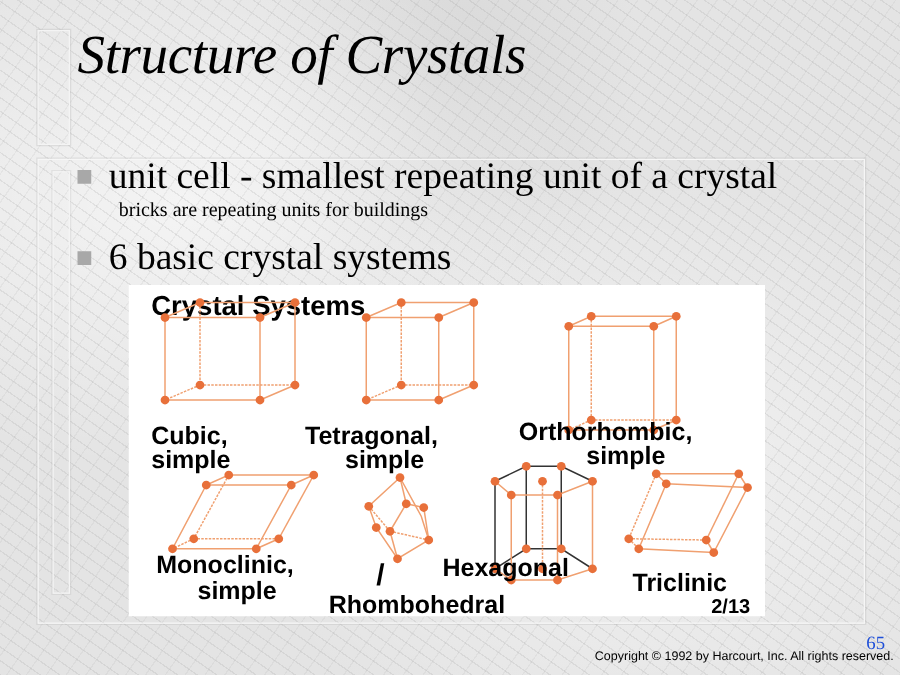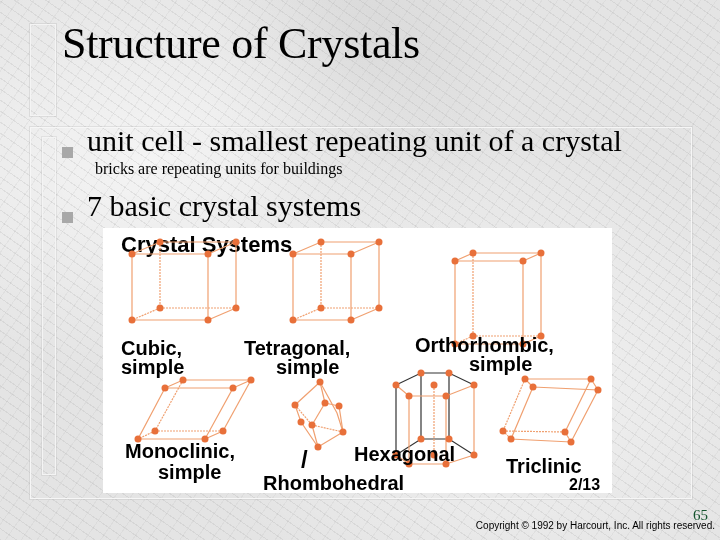--- a/index.html
+++ b/index.html
@@ -15,45 +15,46 @@
       font-family: "Liberation Serif", serif;
     }
     .title-frame {
       position: absolute; left: 30px; top: 24px; width: 24px; height: 90px;
       border: 1px solid #f4f4f4; box-shadow: 0 0 0 1px rgba(180,180,180,0.3);
     }
     .slide-title {
       position: absolute; left: 62px; top: 18px; margin: 0;
       font-size: 44px; font-weight: normal; color: #000;
       letter-spacing: -0.3px;
+      font-style: italic;
     }
     .content-frame {
       position: absolute; left: 30px; top: 127px; width: 660px; height: 370px;
       border: 1px solid #f6f6f6; box-shadow: 0 0 0 1px rgba(170,170,170,0.25);
     }
     .side-bar {
       position: absolute; left: 42px; top: 137px; width: 12px; height: 336px;
       border: 1px solid #f4f4f4; box-shadow: 0 0 0 1px rgba(170,170,170,0.2);
     }
-    .bullet-row { position: absolute; display: flex; align-items: flex-end; }
+    .bullet-row { position: absolute; display: flex; align-items: center; }
     .bullet-sq {
       width: 11px; height: 11px; background: #a8a8a8; margin-right: 14px;
     }
     .bullet-text { font-size: 30px; color: #000; white-space: nowrap; }
     .sub-text {
       position: absolute; left: 95px; top: 160px; font-size: 16px; color: #000; white-space: nowrap;
     }
     .figure {
       position: absolute; left: 103px; top: 228px; width: 509px; height: 265px;
       background: #ffffff;
     }
     .figure svg { display: block; }
     .fig-text { font-family: "Liberation Sans", sans-serif; font-weight: bold; fill: #000; }
     .footer-page {
-      position: absolute; right: 12px; top: 507px; font-size: 15px; color: #14532d;
+      position: absolute; right: 12px; top: 507px; font-size: 15px; color: #1d4ed8;
     }
     .footer-copy {
       position: absolute; right: 5px; top: 520px; font-family: "Liberation Sans", sans-serif;
       font-size: 10px; color: #000; white-space: nowrap;
     }
   </style>
 </head>
 <body>
 
 <div class="title-frame"></div>
@@ -62,21 +63,21 @@
 <div class="content-frame"></div>
 <div class="side-bar"></div>
 
 <div class="bullet-row" style="left:62px; top:124px;">
   <span class="bullet-sq"></span>
   <span class="bullet-text">unit cell - smallest repeating unit of a crystal</span>
 </div>
 <div class="sub-text">bricks are repeating units for buildings</div>
 <div class="bullet-row" style="left:62px; top:189px;">
   <span class="bullet-sq"></span>
-  <span class="bullet-text">7 basic crystal systems</span>
+  <span class="bullet-text">6 basic crystal systems</span>
 </div>
 
 <div class="figure">
   <svg width="509" height="265" viewBox="0 0 509 265" xmlns="http://www.w3.org/2000/svg">
 
     <text class="fig-text" x="18" y="24" font-size="22">Crystal Systems</text>
 
     <g stroke="#f0a070" stroke-width="1.2" fill="none">
       <polyline points="29,26 105,26 105,92 29,92 29,26"></polyline>
       <polyline points="29,26 57,14 133,14 105,26"></polyline>

